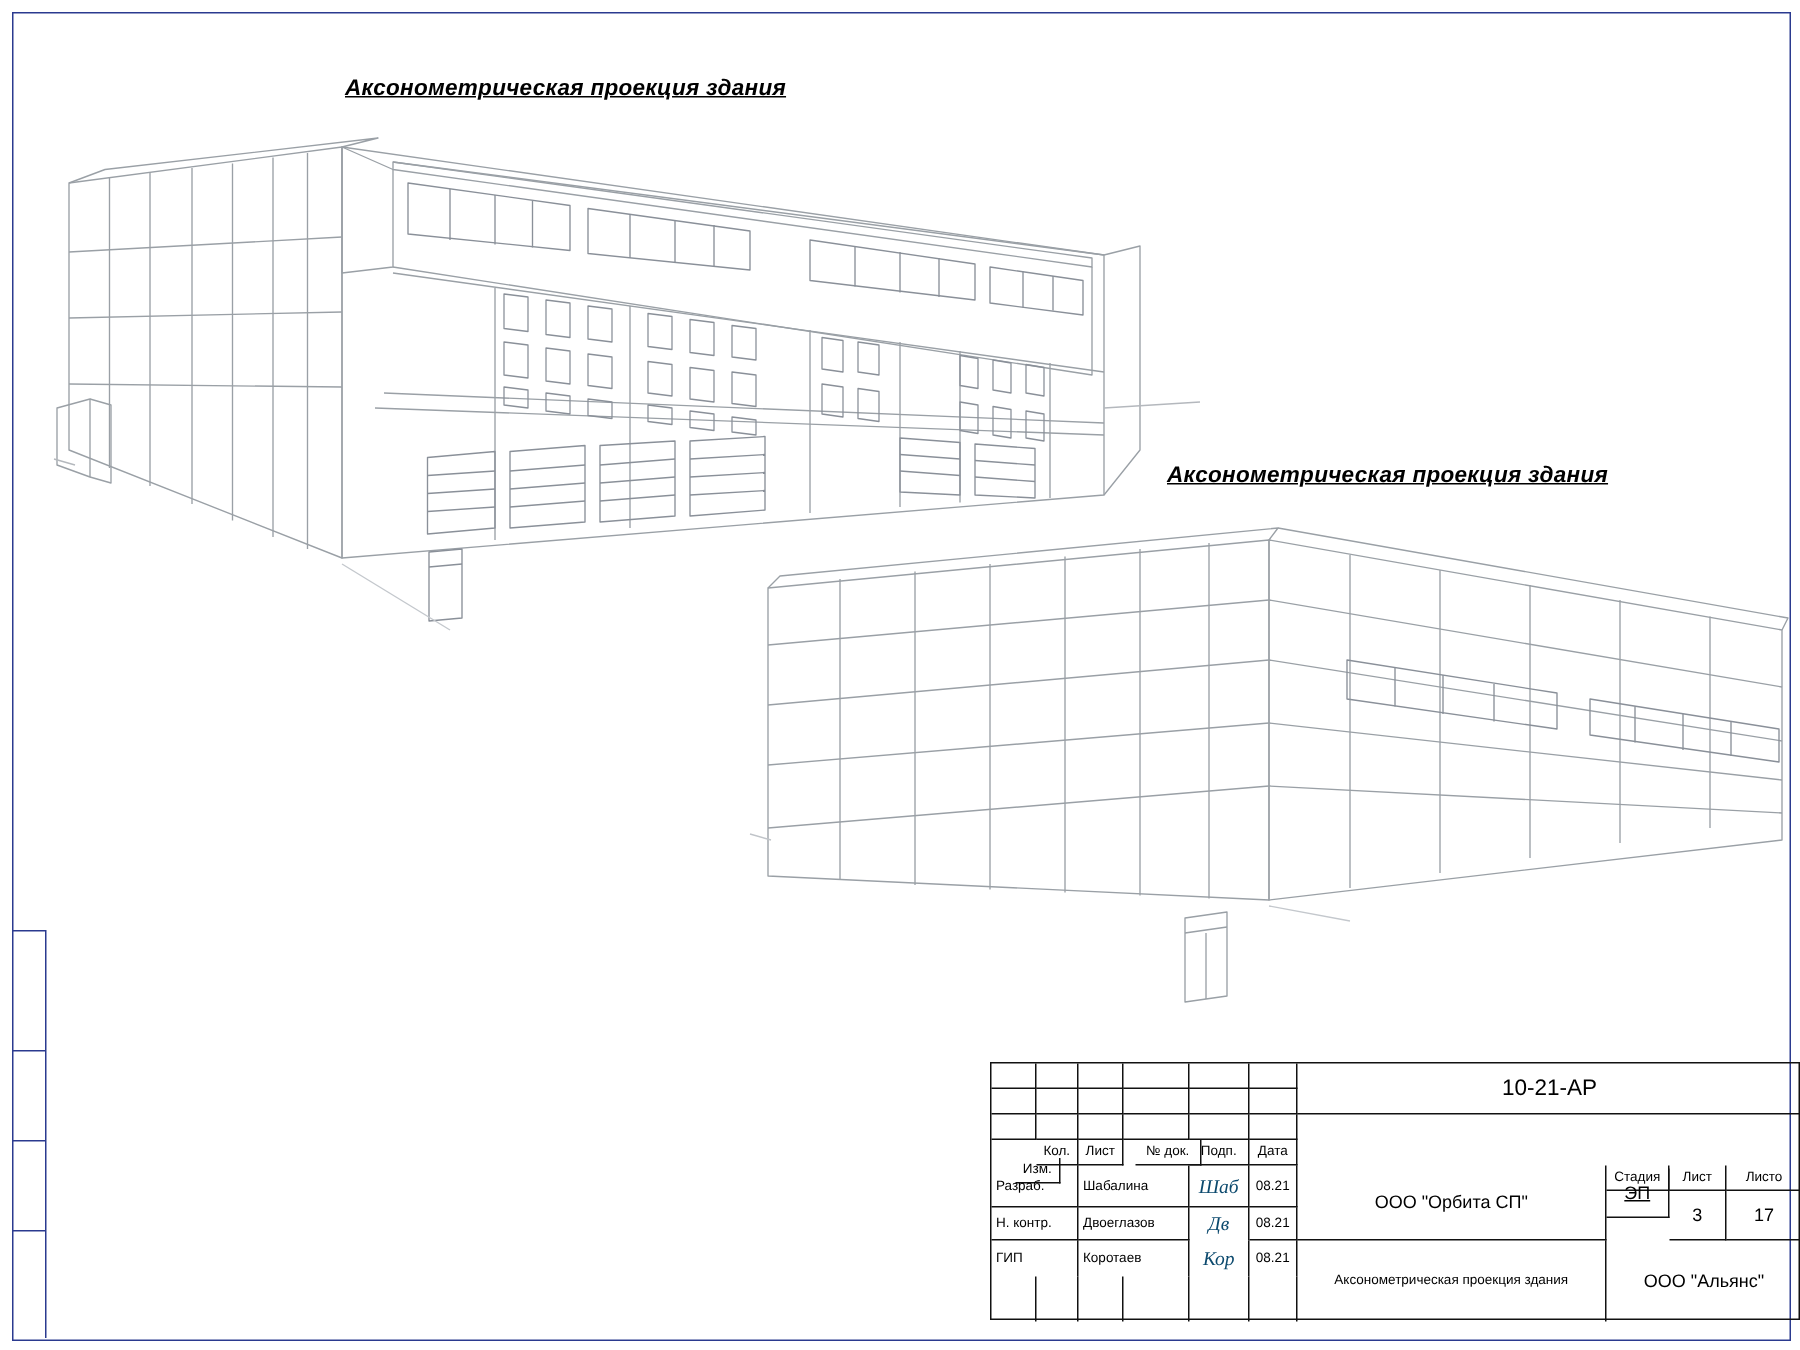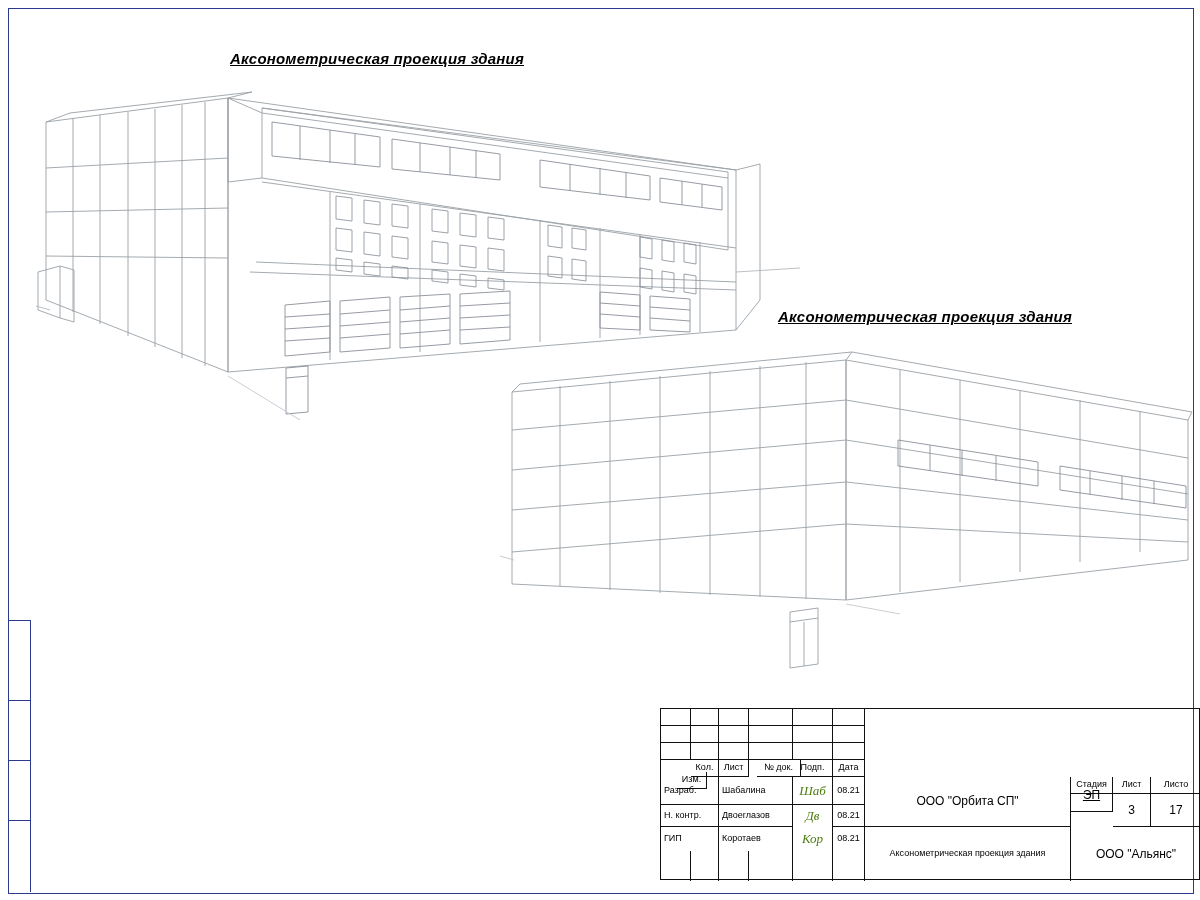--- a/index.html
+++ b/index.html
@@ -38,21 +38,21 @@
   }
   .stamp div{box-sizing:border-box;}
   .cell{position:absolute;border-right:1px solid #111;border-bottom:1px solid #111;
         display:flex;align-items:center;justify-content:center;text-align:center;
         padding:0 1px;overflow:hidden;}
   .nb-b{border-bottom:none;}
   .left{justify-content:flex-start;padding-left:3px;text-align:right;}
   .big{font-size:15px;}
   .med{font-size:12px;}
   .addr{display:block;padding:2px 3px;text-align:left;font-size:7.5px;line-height:1.3;}
-  .sig{font-family:"Liberation Serif",serif;font-style:italic;font-size:13px;color:#4d7c0f;}
+  .sig{font-family:"Liberation Serif",serif;font-style:italic;font-size:13px;color:#0c4a6e;}
 </style>
 </head>
 <body>
 
 <div class="sheet">
 
   <div class="frame-outer"></div>
   <div class="frame-left-strip"></div>
   <div class="strip-line" style="top:620px"></div>
   <div class="strip-line" style="top:700px"></div>
@@ -288,20 +288,21 @@
     <div class="cell sig nb-b" style="left:132px;top:118px;width:40px;height:24px;">Кор</div>
     <div class="cell nb-b" style="left:172px;top:118px;width:32px;height:24px;">08.21</div>
 
     <div class="cell nb-b" style="left:0;top:142px;width:30px;height:30px;"></div>
     <div class="cell nb-b" style="left:30px;top:142px;width:28px;height:30px;"></div>
     <div class="cell nb-b" style="left:58px;top:142px;width:30px;height:30px;"></div>
     <div class="cell nb-b" style="left:88px;top:142px;width:44px;height:30px;"></div>
     <div class="cell nb-b" style="left:132px;top:142px;width:40px;height:30px;"></div>
     <div class="cell nb-b" style="left:172px;top:142px;width:32px;height:30px;"></div>
 
+    <div class="cell big" style="left:204px;top:0;width:336px;height:34px;border-right:none;">10-21-АР</div>
 
 
     <div class="cell med" style="left:204px;top:68px;width:206px;height:50px;">ООО "Орбита СП"</div>
 
     <div class="cell" style="left:410px;top:68px;width:42px;height:17px;">Стадия</div>
     <div class="cell" style="left:452px;top:68px;width:38px;height:17px;">Лист</div>
     <div class="cell" style="left:490px;top:68px;width:50px;height:17px;border-right:none;">Листо</div>
 
     <div class="cell med" style="left:410px;top:70px;width:42px;height:33px;text-decoration:underline;">ЭП</div>
     <div class="cell med" style="left:452px;top:85px;width:38px;height:33px;">3</div>

